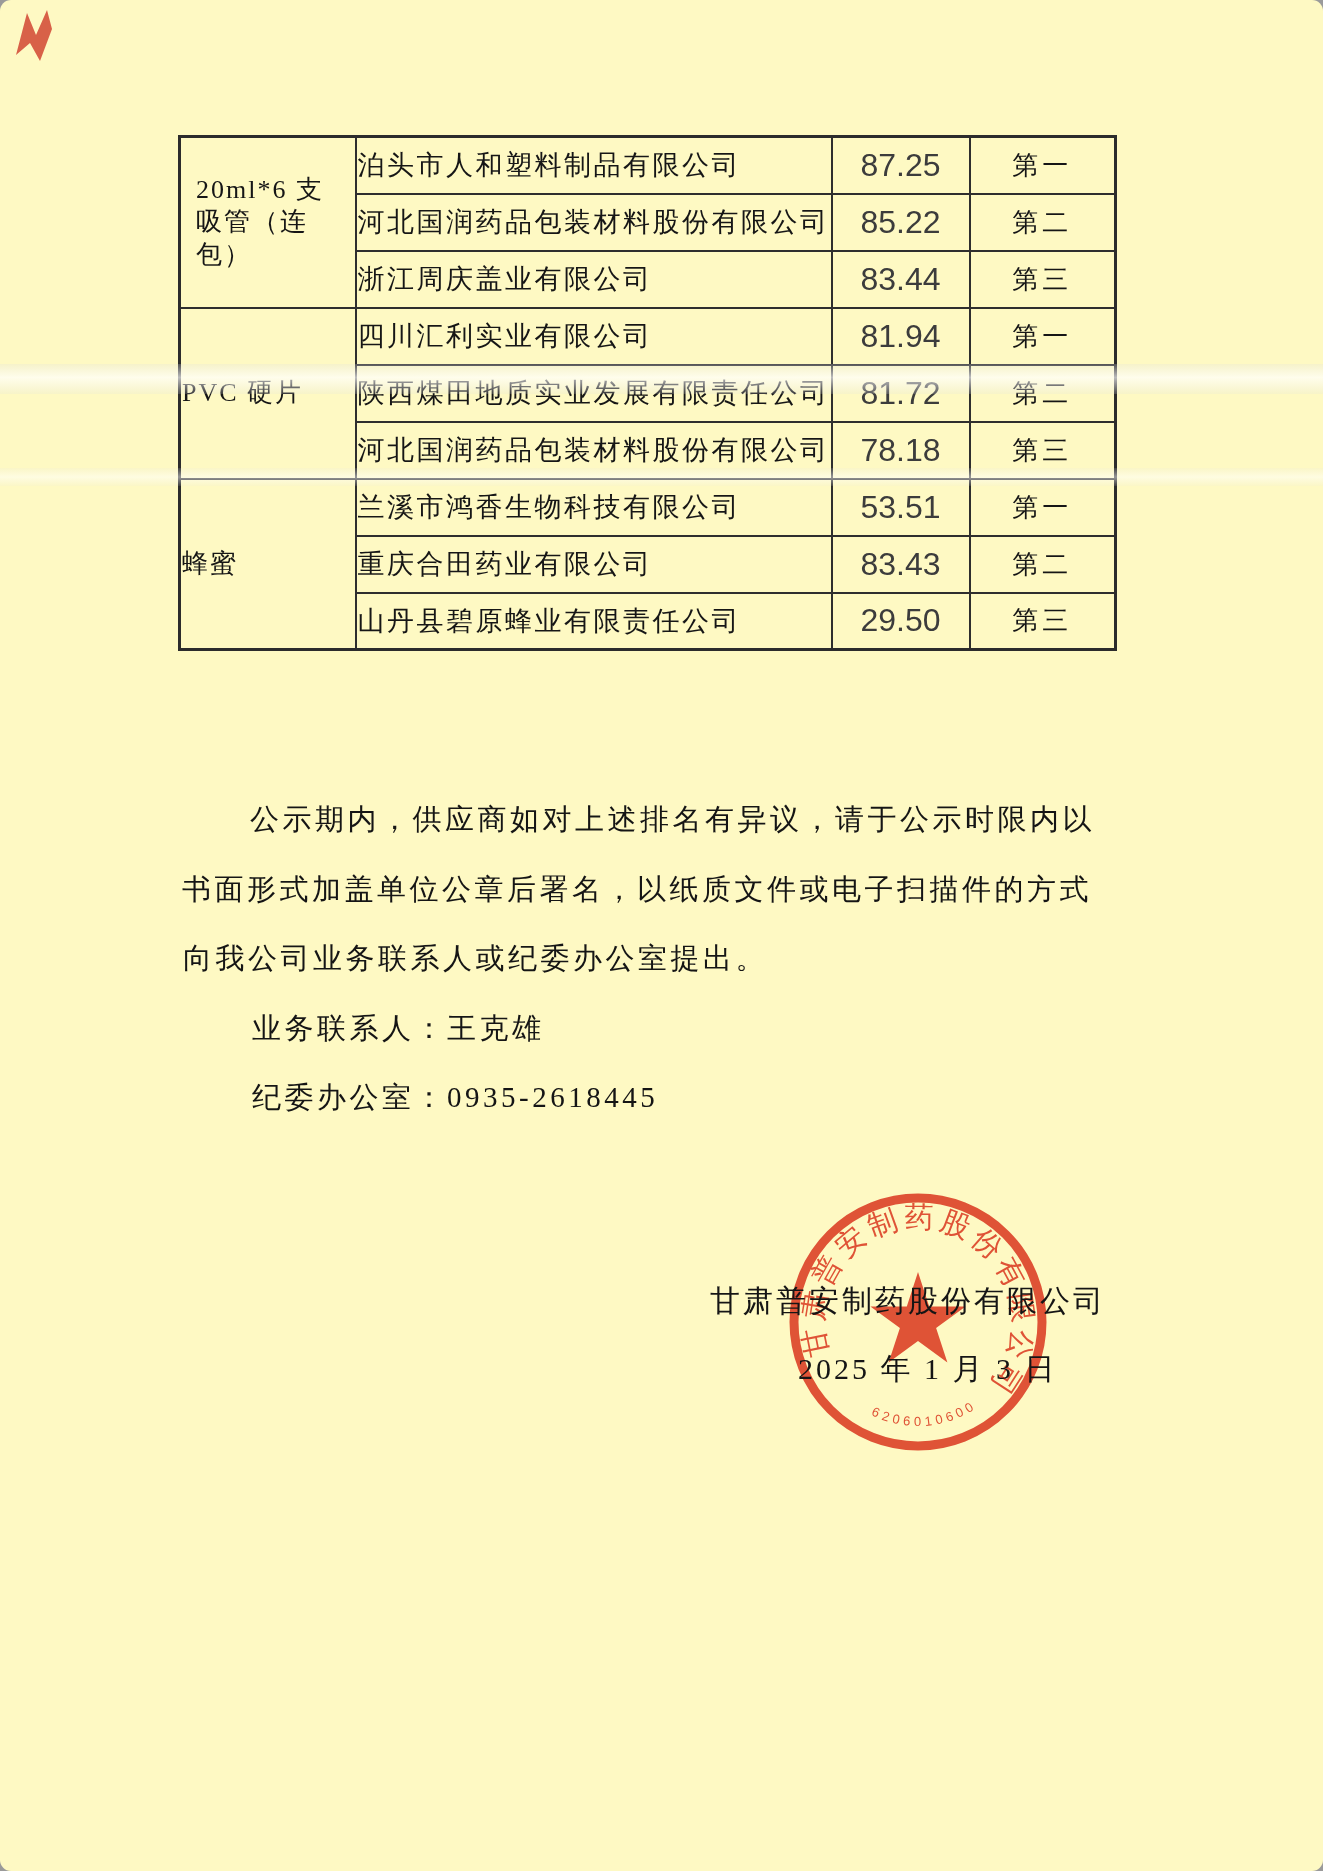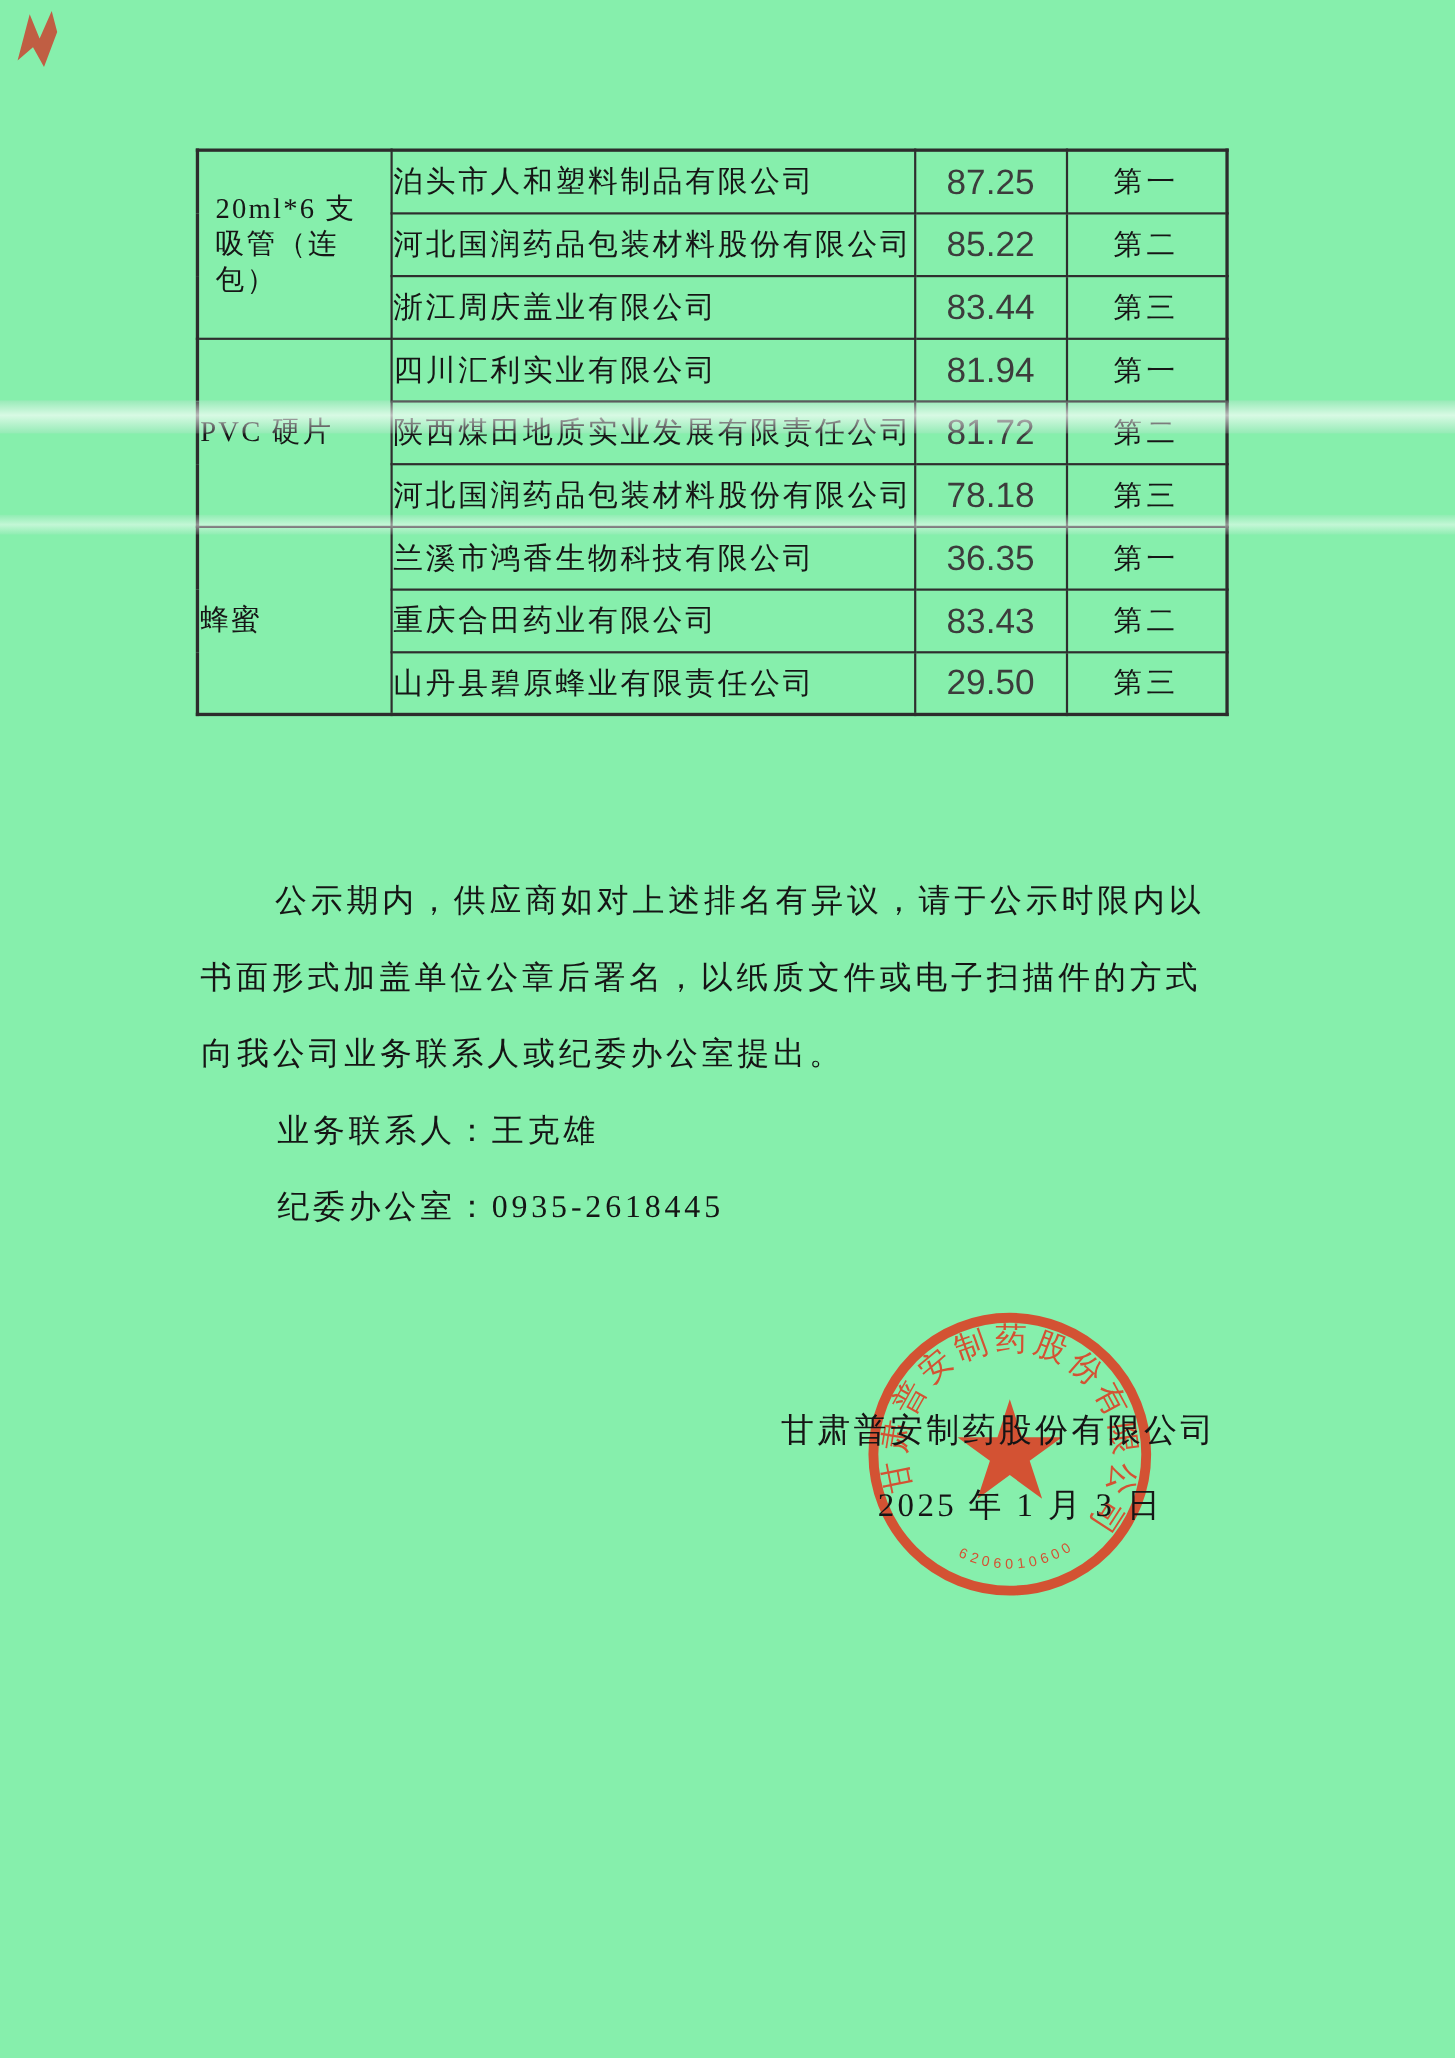--- a/index.html
+++ b/index.html
@@ -1,20 +1,21 @@
 <!DOCTYPE html>
 <html><head>
 <meta charset="utf-8">
 <style>
   html,body { margin:0; padding:0; background:#9a9a9a; }
   .page {
     position:relative; width:1323px; height:1871px;
-    background:#86efac; overflow:hidden;
+    background:#fef9c3; overflow:hidden;
     font-family:"Liberation Serif","DejaVu Serif",serif;
     color:#161616;
+    border-radius:11px;
   }
   
   .doc-table {
     position:absolute; left:178px; top:135px; width:936px;
     border-collapse:collapse; table-layout:fixed;
     border:3px solid #2c2c2c;
   }
   .doc-table td { border:2px solid #2e2e2e; vertical-align:middle; }
   .doc-table tr { height:57px; }
   .cell-item {
@@ -96,21 +97,21 @@
         <td class="cell-rank">第二</td>
       </tr>
       <tr>
         <td class="cell-company">河北国润药品包装材料股份有限公司</td>
         <td class="cell-score">78.18</td>
         <td class="cell-rank">第三</td>
       </tr>
       <tr>
         <td class="cell-item" rowspan="3">蜂蜜</td>
         <td class="cell-company">兰溪市鸿香生物科技有限公司</td>
-        <td class="cell-score">36.35</td>
+        <td class="cell-score">53.51</td>
         <td class="cell-rank">第一</td>
       </tr>
       <tr>
         <td class="cell-company">重庆合田药业有限公司</td>
         <td class="cell-score">83.43</td>
         <td class="cell-rank">第二</td>
       </tr>
       <tr>
         <td class="cell-company">山丹县碧原蜂业有限责任公司</td>
         <td class="cell-score">29.50</td>

